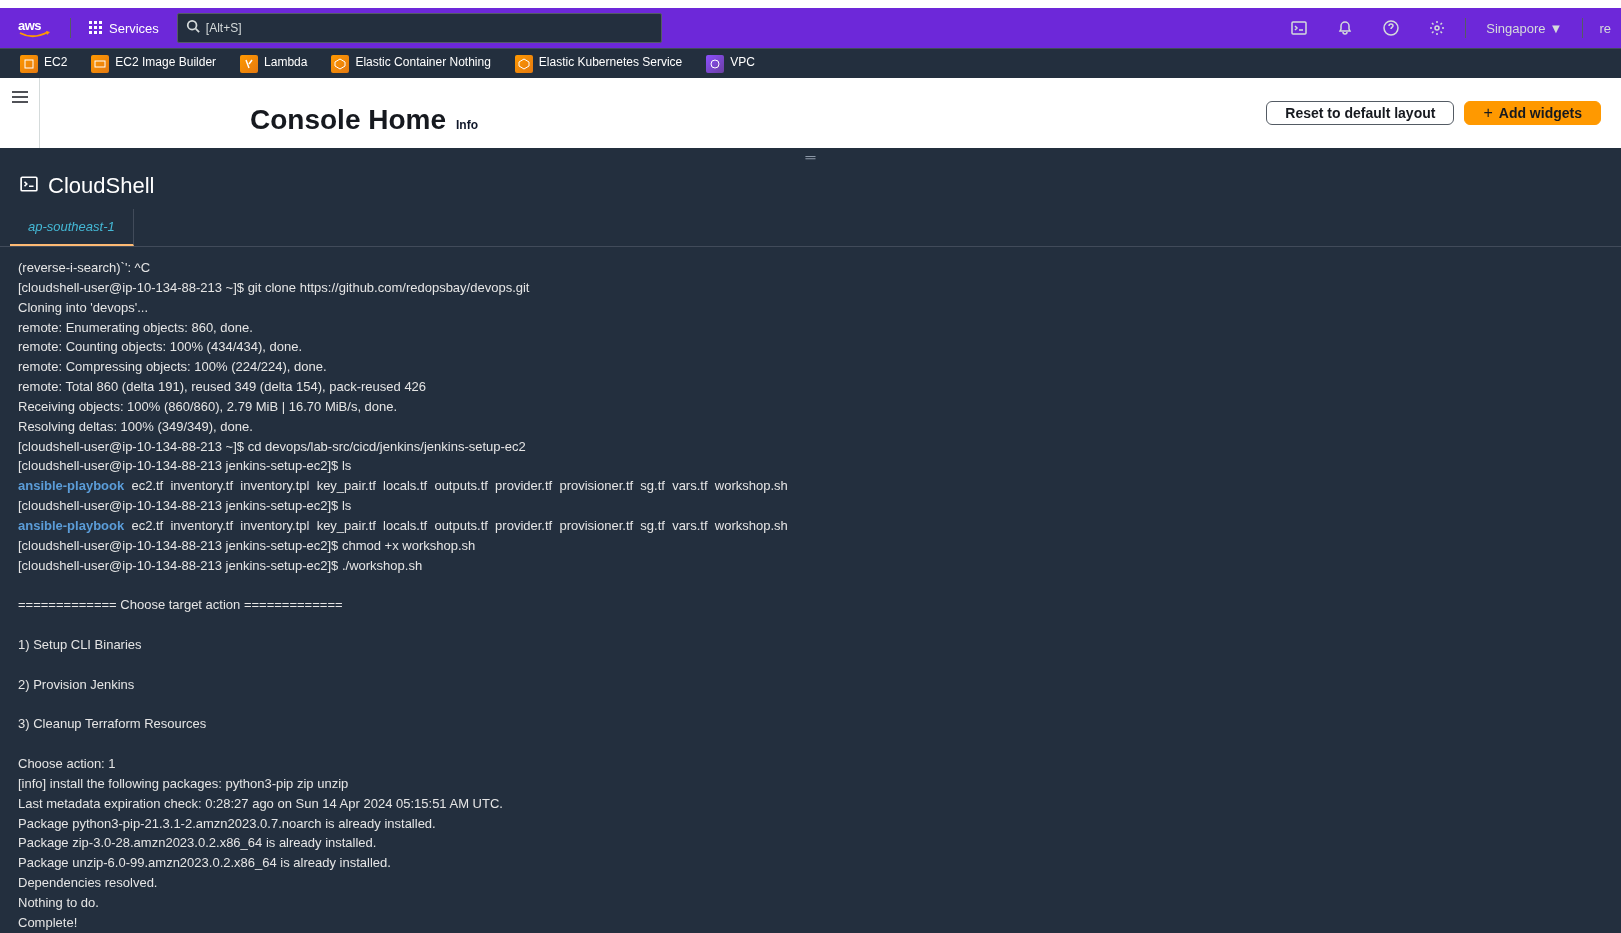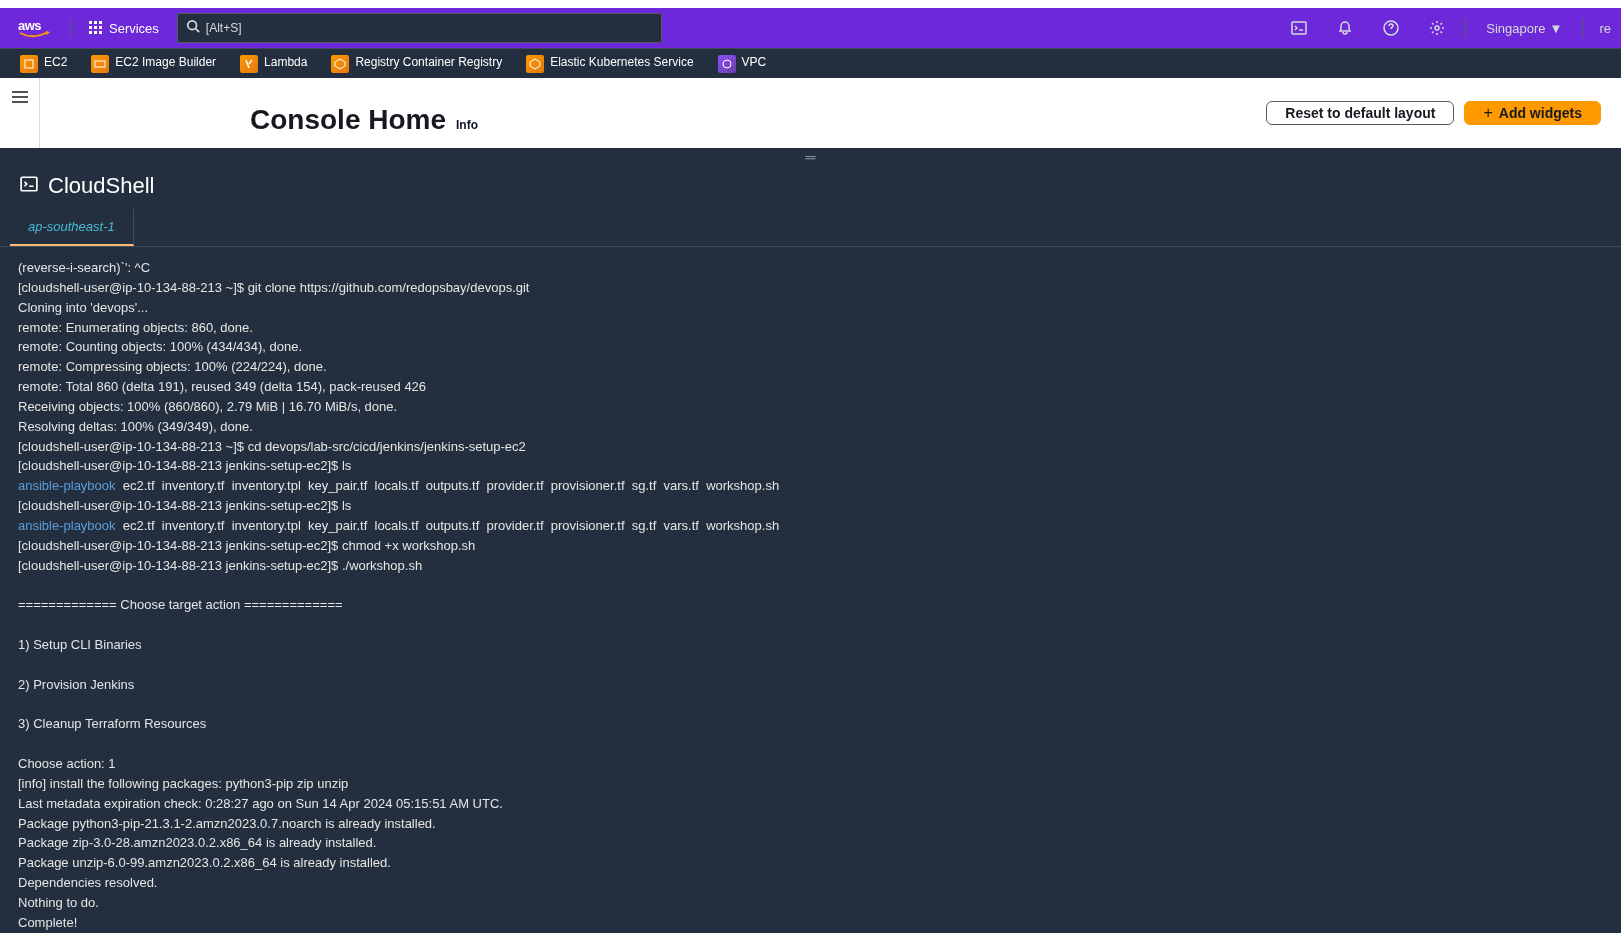--- a/index.html
+++ b/index.html
@@ -246,21 +246,21 @@
   padding: 12px 18px;
   font-family: "Consolas","Monaco","Courier New",monospace;
   font-size: 13px;
   line-height: 1.45;
   color: #e5e5e5;
   white-space: pre;
   overflow: hidden;
 }
 .terminal .hl {
   color: #5b9dd9;
-  font-weight: normal;
+  font-weight: bold;
 }
 </style>
 </head>
 <body>
 
 <div class="top-white-bar"></div>
 
 <div class="top-nav">
   <div class="aws-logo">
     <svg width="34" height="20" viewBox="0 0 34 20">
@@ -352,21 +352,21 @@
         </svg>
       </span>
     <span>Lambda</span>
   </div>
   <div class="fav-item">
     <span class="fav-icon ecr">
         <svg width="12" height="12" viewBox="0 0 12 12">
           <path d="M6 1l5 3v4l-5 3-5-3V4z" fill="none" stroke="#fff" stroke-width="1"></path>
         </svg>
       </span>
-    <span>Registry Container Registry</span>
+    <span>Elastic Container Nothing</span>
   </div>
   <div class="fav-item">
     <span class="fav-icon eks">
         <svg width="12" height="12" viewBox="0 0 12 12">
           <path d="M6 1l5 3v4l-5 3-5-3V4z" fill="none" stroke="#fff" stroke-width="1"></path>
         </svg>
       </span>
     <span>Elastic Kubernetes Service</span>
   </div>
   <div class="fav-item">

